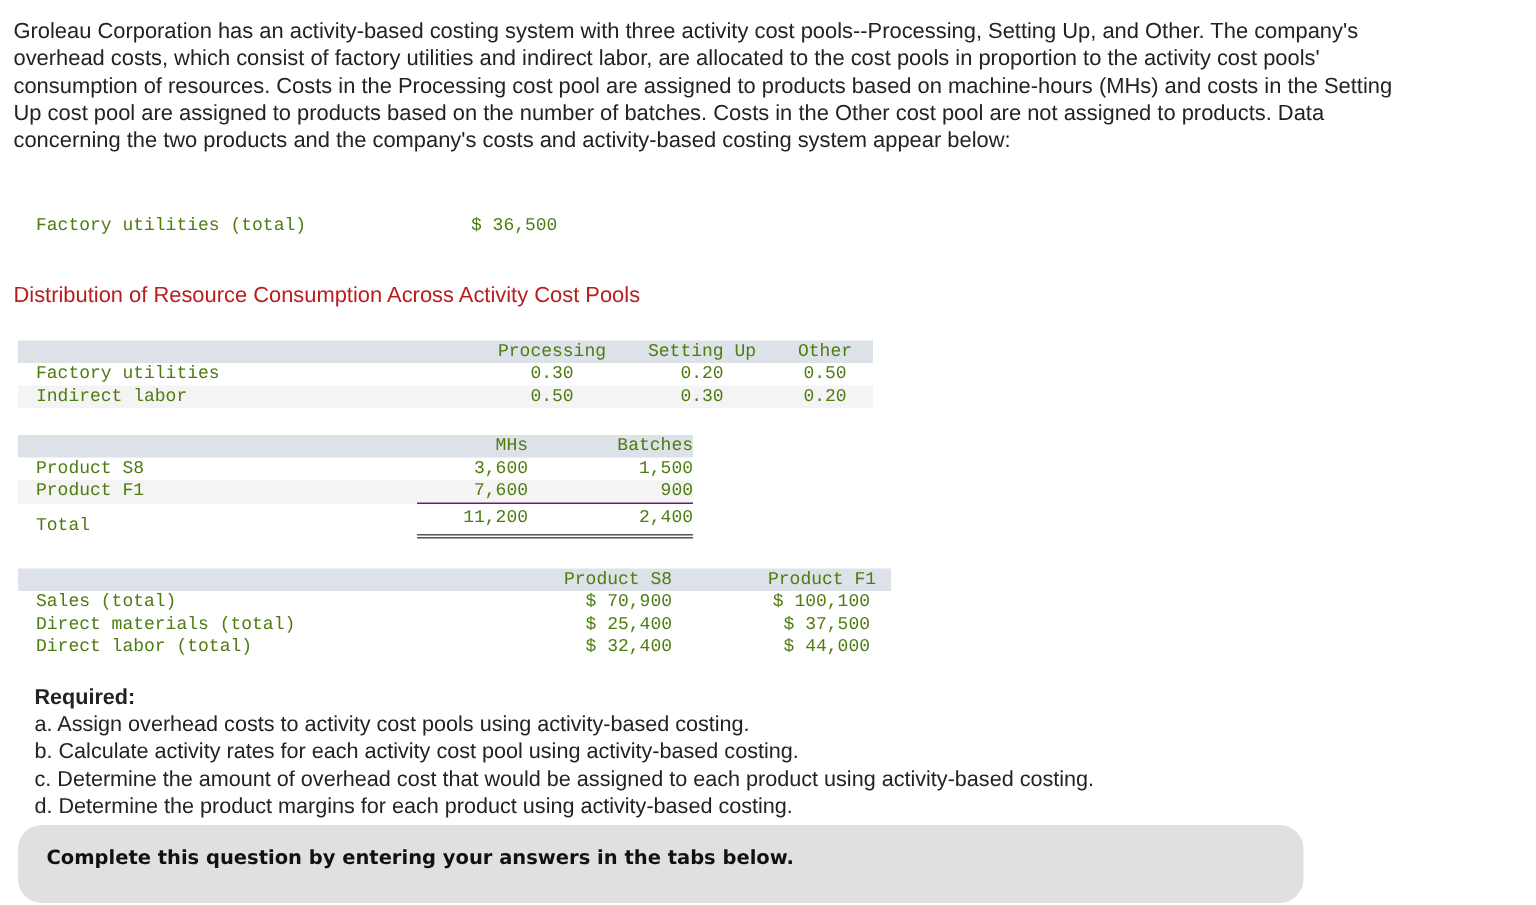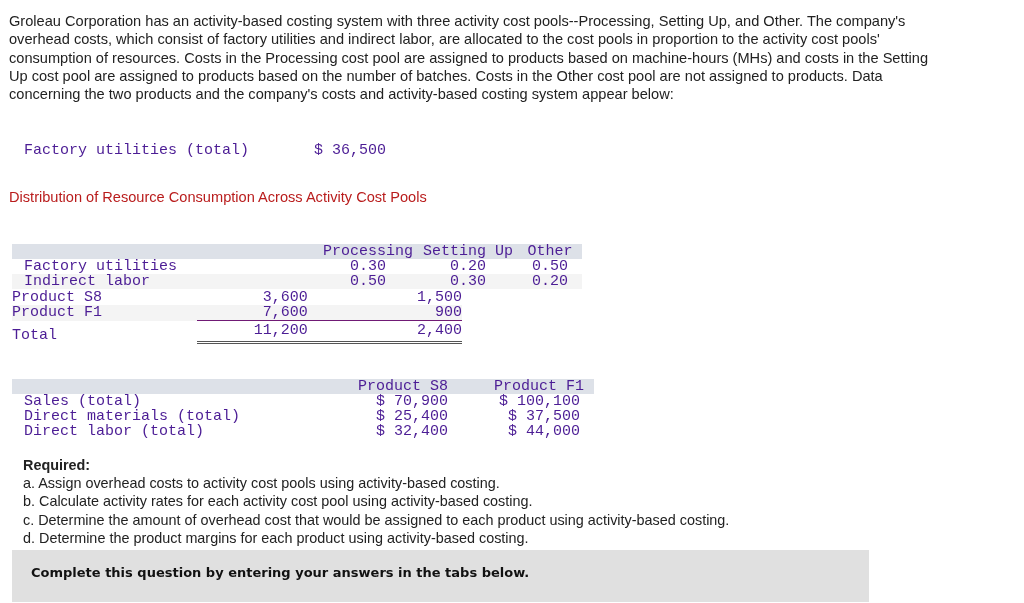--- a/index.html
+++ b/index.html
@@ -1,41 +1,42 @@
 <!DOCTYPE html>
 <html><head>
 <meta charset="utf-8">
 <style>
   html, body { margin: 0; padding: 0; background: #ffffff; }
   body { width: 1024px; height: 603px; position: relative; overflow: hidden; color: #222; }
   .intro {
     position: absolute; left: 9px; top: 12px; width: 930px;
     font-family: "Liberation Sans", sans-serif; font-size: 14.6px; line-height: 18.3px; color: #222;
   }
-  .mono { font-family: "Liberation Mono", monospace; font-size: 15px; color: #4c1d95; }
+  .mono { font-family: "Liberation Mono", monospace; font-size: 12px; color: #4d7c0f; }
   .tbl { position: absolute; border-collapse: collapse; }
   .tbl td { padding: 0; height: 15px; line-height: 15px; white-space: pre; }
   .alt { background: #f4f4f4; }
   .hdr { background: #dde1e8; }
   .num { text-align: right; }
   .ctr { text-align: center; }
   .section-title {
     position: absolute; left: 9px; top: 189px;
     font-family: "Liberation Sans", sans-serif; font-size: 14.6px; color: #b91c1c;
   }
   .line-top { border-top: 1px solid #701a75; }
   .dbl { border-bottom: 3px double #555; }
   .required {
     position: absolute; left: 23px; top: 456px; width: 900px;
     font-family: "Liberation Sans", sans-serif; font-size: 14.4px; line-height: 18.2px; color: #222;
   }
   .required .rq-title { font-weight: bold; }
   .banner {
     position: absolute; left: 12px; top: 550px; width: 857px; height: 52px;
     background: #e0e0e0;
+    border-radius: 16px;
   }
   .banner span {
     position: absolute; left: 19px; top: 15px;
     font-family: "DejaVu Sans", sans-serif; font-weight: bold; font-size: 13px; color: #111;
   }
 </style>
 </head>
 <body>
 
 <div class="intro">Groleau Corporation has an activity-based costing system with three activity cost pools--Processing, Setting Up, and Other. The company's overhead costs, which consist of factory utilities and indirect labor, are allocated to the cost pools in proportion to the activity cost pools' consumption of resources. Costs in the Processing cost pool are assigned to products based on machine-hours (MHs) and costs in the Setting Up cost pool are assigned to products based on the number of batches. Costs in the Other cost pool are not assigned to products. Data concerning the two products and the company's costs and activity-based costing system appear below:</div>
@@ -45,21 +46,21 @@
       <tr>
     <td style="width:12px"></td>
     <td style="width:290px">Factory utilities (total)</td>
     <td>$ 36,500</td>
   </tr>
 </tbody>
   </table>
 
 <div class="section-title">Distribution of Resource Consumption Across Activity Cost Pools</div>
 
-<table class="tbl mono" style="left:12px; top:244px; width:570px;">
+<table class="tbl mono" style="left:12px; top:227px; width:570px;">
   <tbody>
       <tr class="hdr">
     <td style="width:12px"></td>
     <td style="width:294px"></td>
     <td class="ctr" style="width:100px">Processing</td>
     <td class="ctr" style="width:100px">Setting Up</td>
     <td class="ctr">Other</td>
   </tr>
   <tr>
     <td></td>
@@ -73,20 +74,26 @@
     <td>Indirect labor</td>
     <td class="ctr">0.50</td>
     <td class="ctr">0.30</td>
     <td class="ctr">0.20</td>
   </tr>
 </tbody>
   </table>
 
 <table class="tbl mono" style="left:12px; top:290px; width:450px;">
   <tbody>
+      <tr class="hdr">
+    <td style="width:12px"></td>
+    <td style="width:254px"></td>
+    <td class="num" style="width:74px; padding-right:0">MHs</td>
+    <td class="num">Batches</td>
+  </tr>
   <tr>
     <td></td>
     <td>Product S8</td>
     <td class="num">3,600</td>
     <td class="num">1,500</td>
   </tr>
   <tr class="alt">
     <td></td>
     <td>Product F1</td>
     <td class="num">7,600</td>

